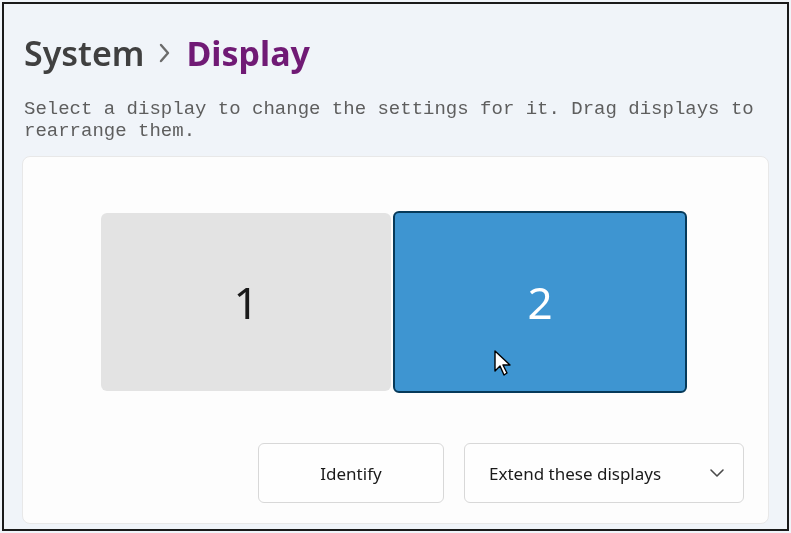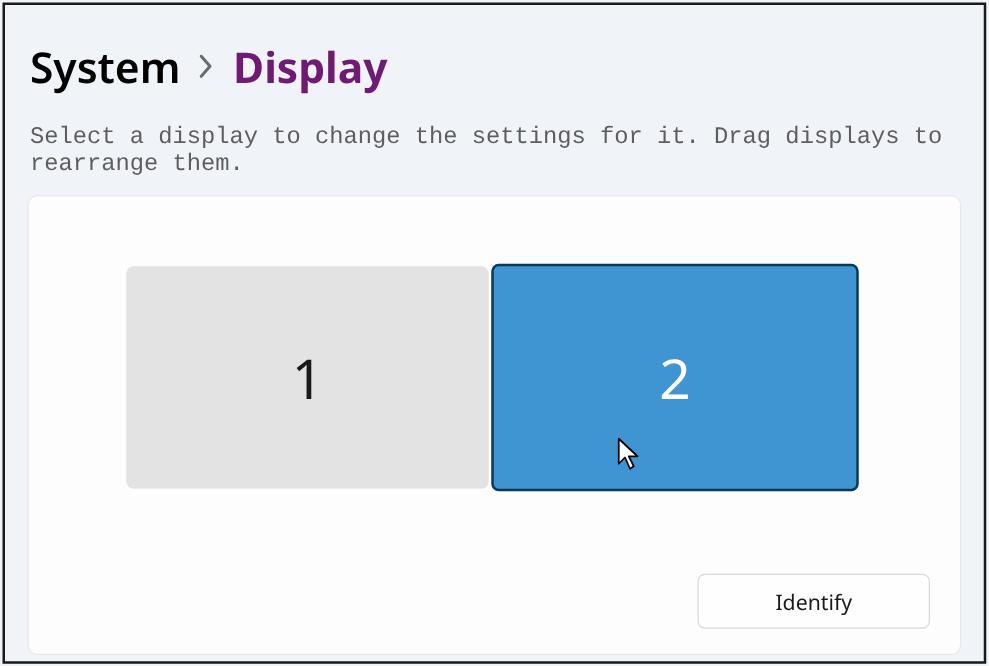--- a/index.html
+++ b/index.html
@@ -23,21 +23,21 @@
       display: flex;
       align-items: center;
       gap: 14px;
       padding: 26px 12px 0 20px;
       font-size: 34px;
       font-weight: 400;
       color: #1a1a1a;
     }
     .breadcrumb .crumb-parent {
       font-weight: 600;
-      color: #000000;
+      color: #404040;
     }
     .breadcrumb .chevron {
       display: inline-flex;
       align-items: center;
       color: #6b6b6b;
     }
     .breadcrumb .crumb-current {
       font-weight: 700;
       color: #701a75;
     }
@@ -88,21 +88,21 @@
       color: #ffffff;
     }
     .panel-actions {
       position: absolute;
       bottom: 20px;
       right: 24px;
       display: flex;
       gap: 20px;
     }
     .btn {
-      height: 44px;
+      height: 60px;
       border: 1px solid #d8d8d8;
       border-radius: 6px;
       background: #fefefe;
       font-family: inherit;
       font-size: 17px;
       color: #1a1a1a;
       cursor: pointer;
       display: inline-flex;
       align-items: center;
       justify-content: center;
@@ -156,16 +156,24 @@
         <svg width="22" height="28" viewBox="0 0 22 28">
           <path d="M2 2 L2 22 L7 17 L11 26 L14 24 L10 16 L17 16 Z" fill="#ffffff" stroke="#000000" stroke-width="1.4" stroke-linejoin="round"></path>
         </svg>
       </span>
     </div>
 
     <div class="panel-actions">
       <button class="btn btn-identify">
         <span>Identify</span>
       </button>
+      <button class="btn btn-mode">
+        <span>Extend these displays</span>
+        <span class="chev">
+          <svg width="16" height="10" viewBox="0 0 16 10">
+              <path d="M2 2 L8 8 L14 2" fill="none" stroke="#4a4a4a" stroke-width="1.6" stroke-linecap="round" stroke-linejoin="round"></path>
+            </svg>
+        </span>
+      </button>
     </div>
   </div>
 
 </div>
 
 </body></html>

